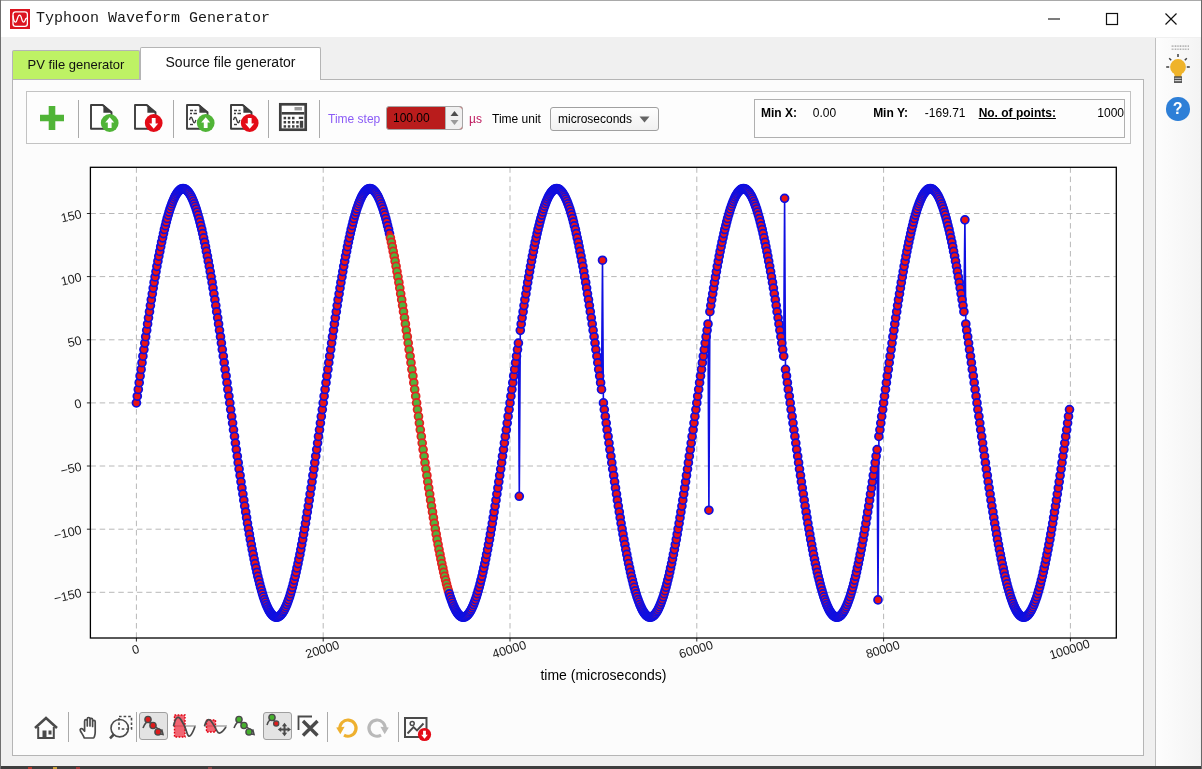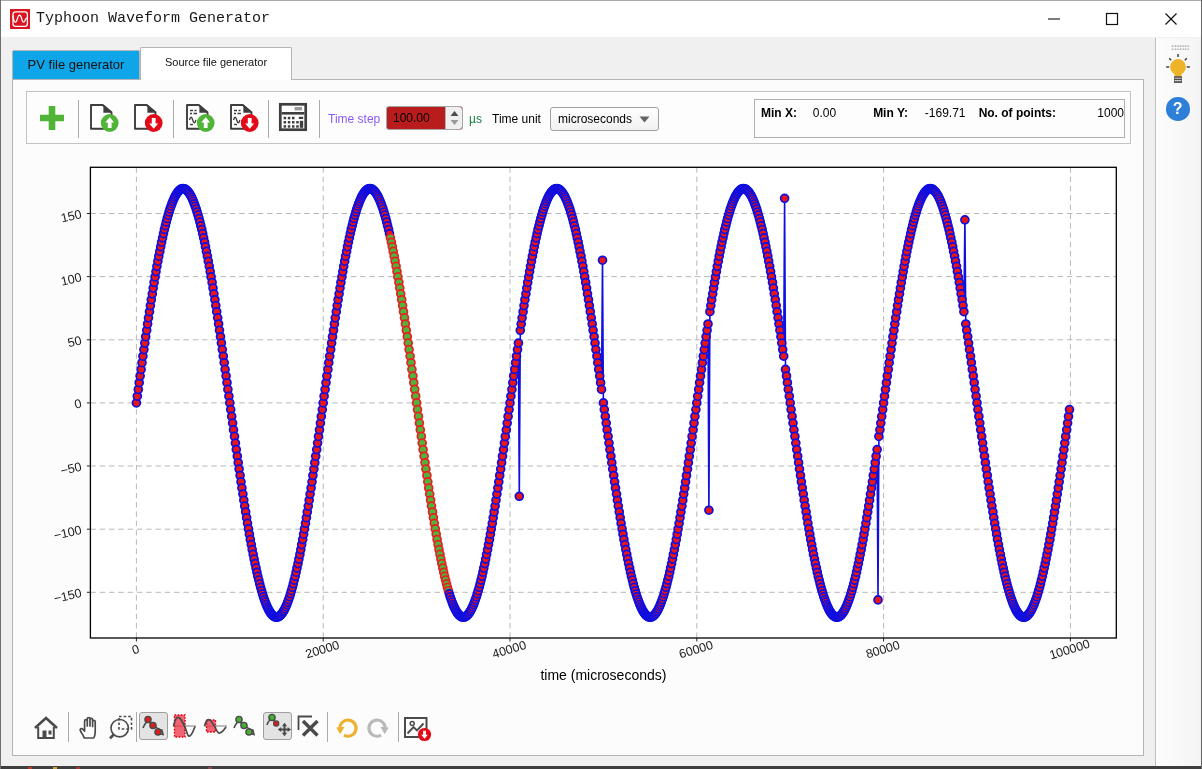--- a/index.html
+++ b/index.html
@@ -6,36 +6,36 @@
 html,body { width:1202px; height:769px; overflow:hidden; }
 body { font-family:"Liberation Sans", sans-serif; background:#f0f0f0; position:relative; }
 .abs { position:absolute; }
 
 #titlebar { left:0; top:0; width:1202px; height:37px; background:#ffffff; border-top:1px solid #a9a9a9; }
 #appicon { left:10px; top:9px; width:20.4px; height:20.4px; }
 #apptitle { left:36px; top:10px; font-size:15px; color:#1a1a1a;font-family:Liberation Mono, monospace; }
 
 .wbtn { top:12px; width:14px; height:14px; }
 
-.tab { top:50px; height:30px; background:#0ea5e9; border:1px solid #b5b5b5; border-bottom:none; font-size:13px; color:#111; text-align:center; line-height:27px; border-radius:2px 2px 0 0;}
+.tab { top:50px; height:30px; background:#bef264; border:1px solid #b5b5b5; border-bottom:none; font-size:13px; color:#111; text-align:center; line-height:27px; border-radius:2px 2px 0 0;}
 #tab1 { left:12px; width:128px; }
-#tab2 { left:140px; width:152px; top:47px; height:33px; background:#ffffff; z-index:3; line-height:28px; font-size:11px;}
+#tab2 { left:140px; width:181px; top:47px; height:33px; background:#ffffff; z-index:3; line-height:28px; font-size:14px;}
 
 #pane { left:12px; top:79px; width:1132px; height:677px; background:#fcfcfc; border:1px solid #b5b5b5; z-index:2; }
 
 #topbar { left:13px; top:11px; width:1105px; height:53px; border:1px solid #c3c3c3; background:#fdfdfd; }
 .sep1 { position:absolute; width:1px; background:#aaaaaa; }
 #infobox { left:741px; top:19px; width:371px; height:39px; border:1px solid #b0b0b0; background:#fdfdfd; font-size:12px; color:#000; }
 #infobox td { padding:0; vertical-align:middle; height:19px; white-space:nowrap;}
 #infobox .b { font-weight:bold; }
 
 #lbl-timestep { left:315px; top:32px; font-size:12px; color:#8b5cf6; }
 #spinbox { left:373px; top:26px; width:77px; height:24px; background:#b91c1c; border:1px solid #a6a6a6; border-radius:3px; font-size:12px; }
 #spin-btns { position:absolute; right:0; top:0; width:17px; height:22px; background:#f0f0f0; border-left:1px solid #b0b0b0; border-radius:0 3px 3px 0; }
-#lbl-us { left:456px; top:32px; font-size:12px; color:#15803d; }
+#lbl-us { left:456px; top:32px; font-size:12px; color:#be185d; }
 #lbl-timeunit { left:479px; top:32px; font-size:12px; color:#000; }
 #combo { left:537px; top:27px; width:109px; height:24px; background:linear-gradient(#fefefe,#f1f1f1); border:1px solid #a0a0a0; border-radius:3px; font-size:12px; color:#000; line-height:22px; padding-left:7px; }
 .pressed { background:#e3e3e3; border:1px solid #9f9f9f; border-radius:3px; }
 
 #sidebar { left:1156px; top:38px; width:44px; height:728px; background:linear-gradient(90deg,#fdfdfd,#f4f4f4); }
 #dots { left:1170.5px; top:43.5px; width:18px; height:6px;
   background-image: radial-gradient(circle, #ababab 0.75px, rgba(0,0,0,0) 1.05px);
   background-size:2.6px 3.2px; background-position:0.5px 0.5px; }
 
 #bstrip { left:0; top:766px; width:1202px; height:3px; background:#3e3e3e; }
@@ -145,21 +145,21 @@
       </svg>
   </div>
   <div class="abs" id="infobox">
     <table style="border-collapse:collapse; margin-top:3px; margin-left:6px;">
       <tbody>
           <tr>
             <td class="b" style="width:52px;">Min X:</td>
             <td style="width:61px;">0.00</td>
             <td class="b" style="width:52px;">Min Y:</td>
             <td style="width:54px;">-169.71</td>
-            <td class="b" style="width:113px;">No. of points:</td>
+            <td class="b" style="width:113px;text-decoration:underline;">No. of points:</td>
             <td style="width:33px;text-align:right;">1000</td>
           </tr>
     </tbody>
       </table>
   </div>
   <svg class="abs" style="left:0px;top:60px;" width="1131" height="600" viewBox="0 0 1131 600">
 <rect x="77.4" y="27.3" width="1025.9" height="470.7" fill="#ffffff"></rect>
 <g stroke="#b8b8b8" stroke-width="1" stroke-dasharray="5.5 3.8">
         <line x1="123.4" y1="27.3" x2="123.4" y2="498.0"></line>
         <line x1="310.2" y1="27.3" x2="310.2" y2="498.0"></line>

